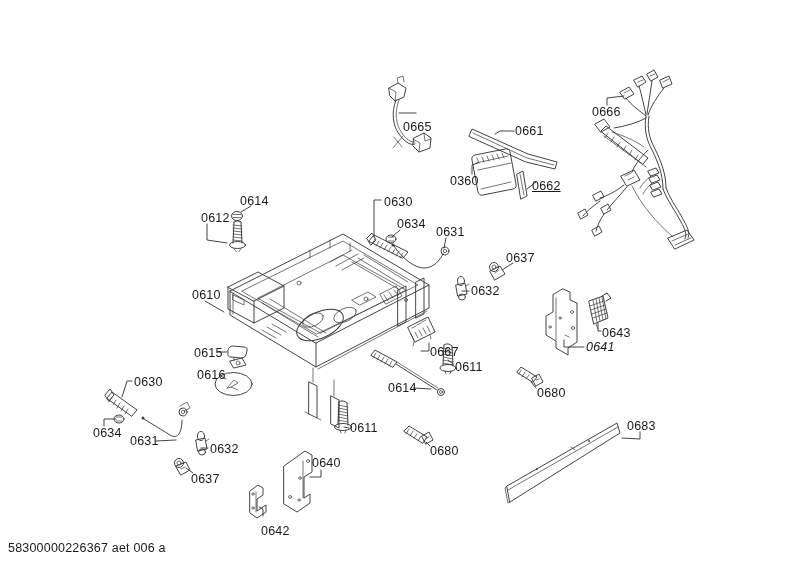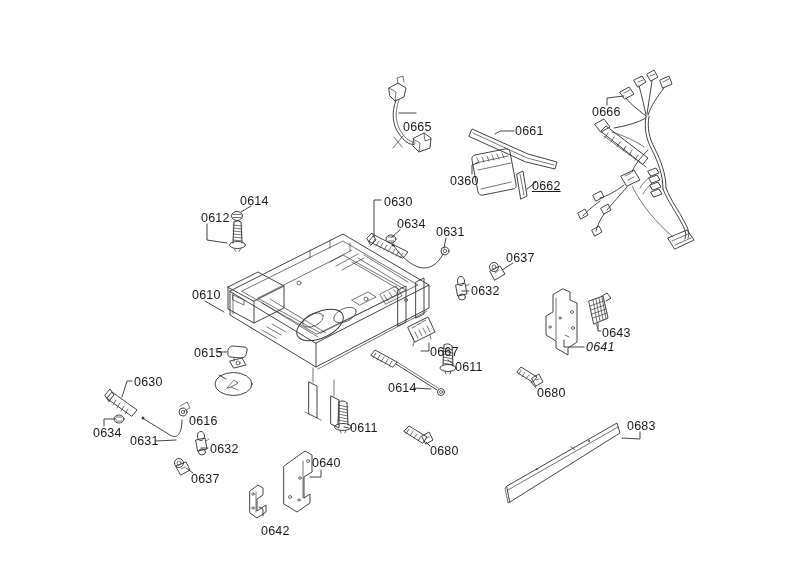--- a/index.html
+++ b/index.html
@@ -345,28 +345,29 @@
       <div class="part-label" style="left: 397px; top: 218px;">0634</div>
       <div class="part-label" style="left: 436px; top: 226px;">0631</div>
       <div class="part-label" style="left: 506px; top: 252px;">0637</div>
       <div class="part-label" style="left: 471px; top: 285px;">0632</div>
       <div class="part-label" style="left: 192px; top: 289px;">0610</div>
       <div class="part-label" style="left: 602px; top: 327px;">0643</div>
       <div class="part-label" style="left: 586px; top: 341px; font-style: italic;">0641</div>
       <div class="part-label" style="left: 194px; top: 347px;">0615</div>
       <div class="part-label" style="left: 397px; top: 346px; margin-left: 33px;">0667</div>
       <div class="part-label" style="left: 455px; top: 361px;">0611</div>
-      <div class="part-label" style="left: 189px; top: 369px; margin-top: 46px;">0616</div>
+      <div class="part-label" style="left: 197px; top: 369px;">0616</div>
       <div class="part-label" style="left: 388px; top: 382px;">0614</div>
       <div class="part-label" style="left: 537px; top: 387px;">0680</div>
       <div class="part-label" style="left: 134px; top: 376px;">0630</div>
       <div class="part-label" style="left: 93px; top: 427px;">0634</div>
       <div class="part-label" style="left: 130px; top: 435px;">0631</div>
       <div class="part-label" style="left: 350px; top: 422px;">0611</div>
       <div class="part-label" style="left: 210px; top: 443px;">0632</div>
       <div class="part-label" style="left: 430px; top: 445px;">0680</div>
       <div class="part-label" style="left: 627px; top: 420px;">0683</div>
       <div class="part-label" style="left: 191px; top: 473px;">0637</div>
       <div class="part-label" style="left: 312px; top: 457px;">0640</div>
       <div class="part-label" style="left: 261px; top: 517px; margin-top: 8px;">0642</div>
     </div>
 
+  <div class="footer">58300000226367 aet 006 a</div>
 </div>
 
 </body></html>

